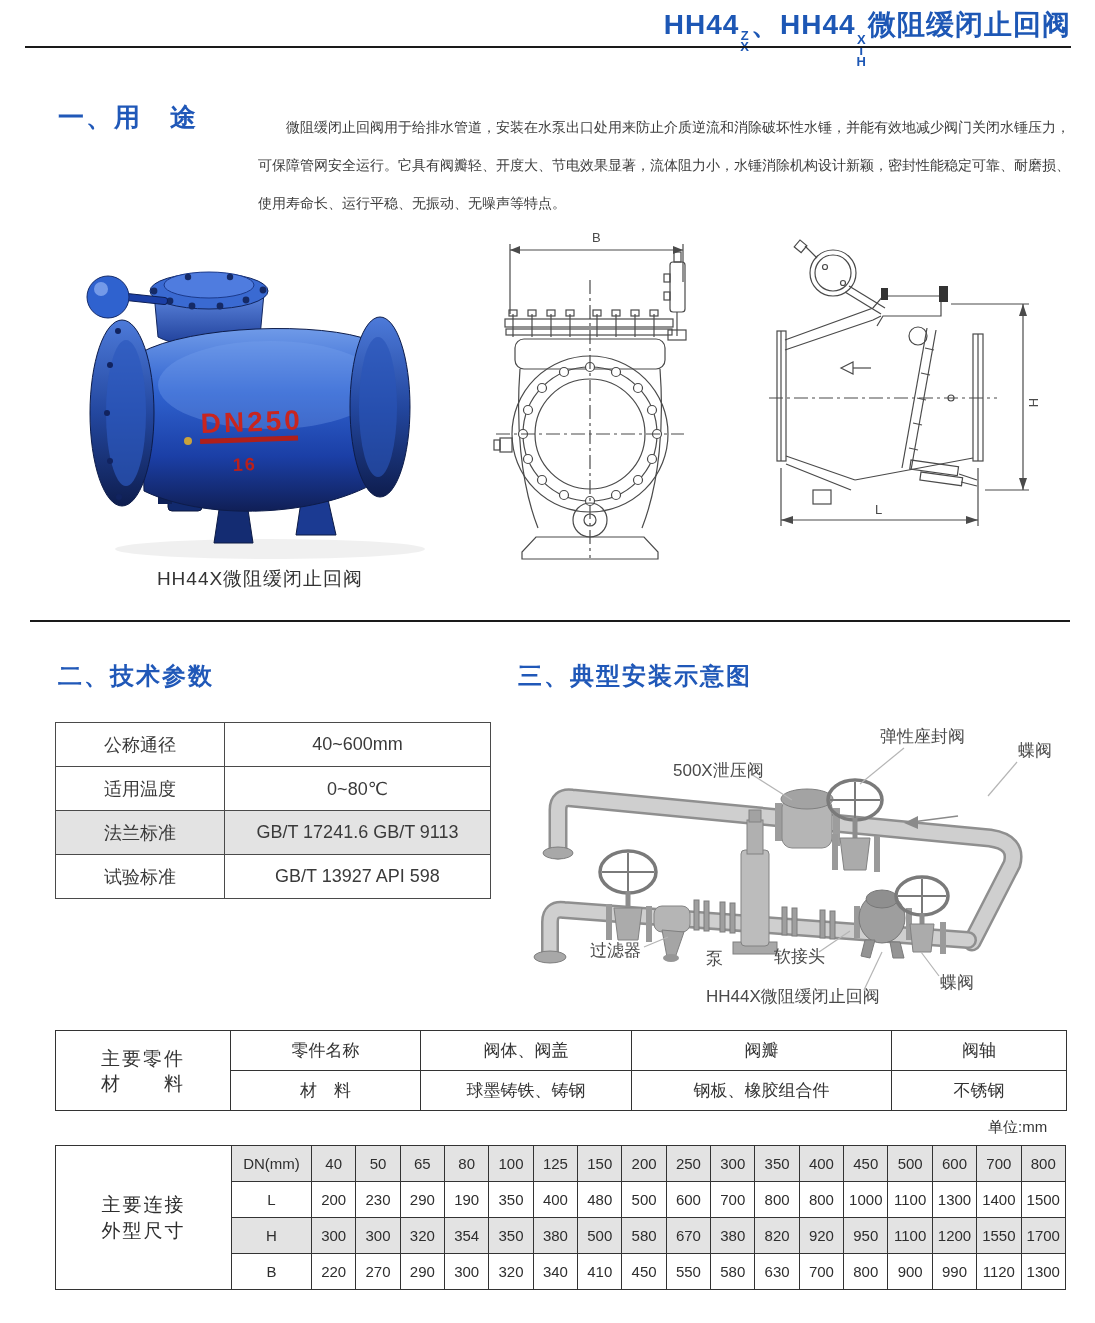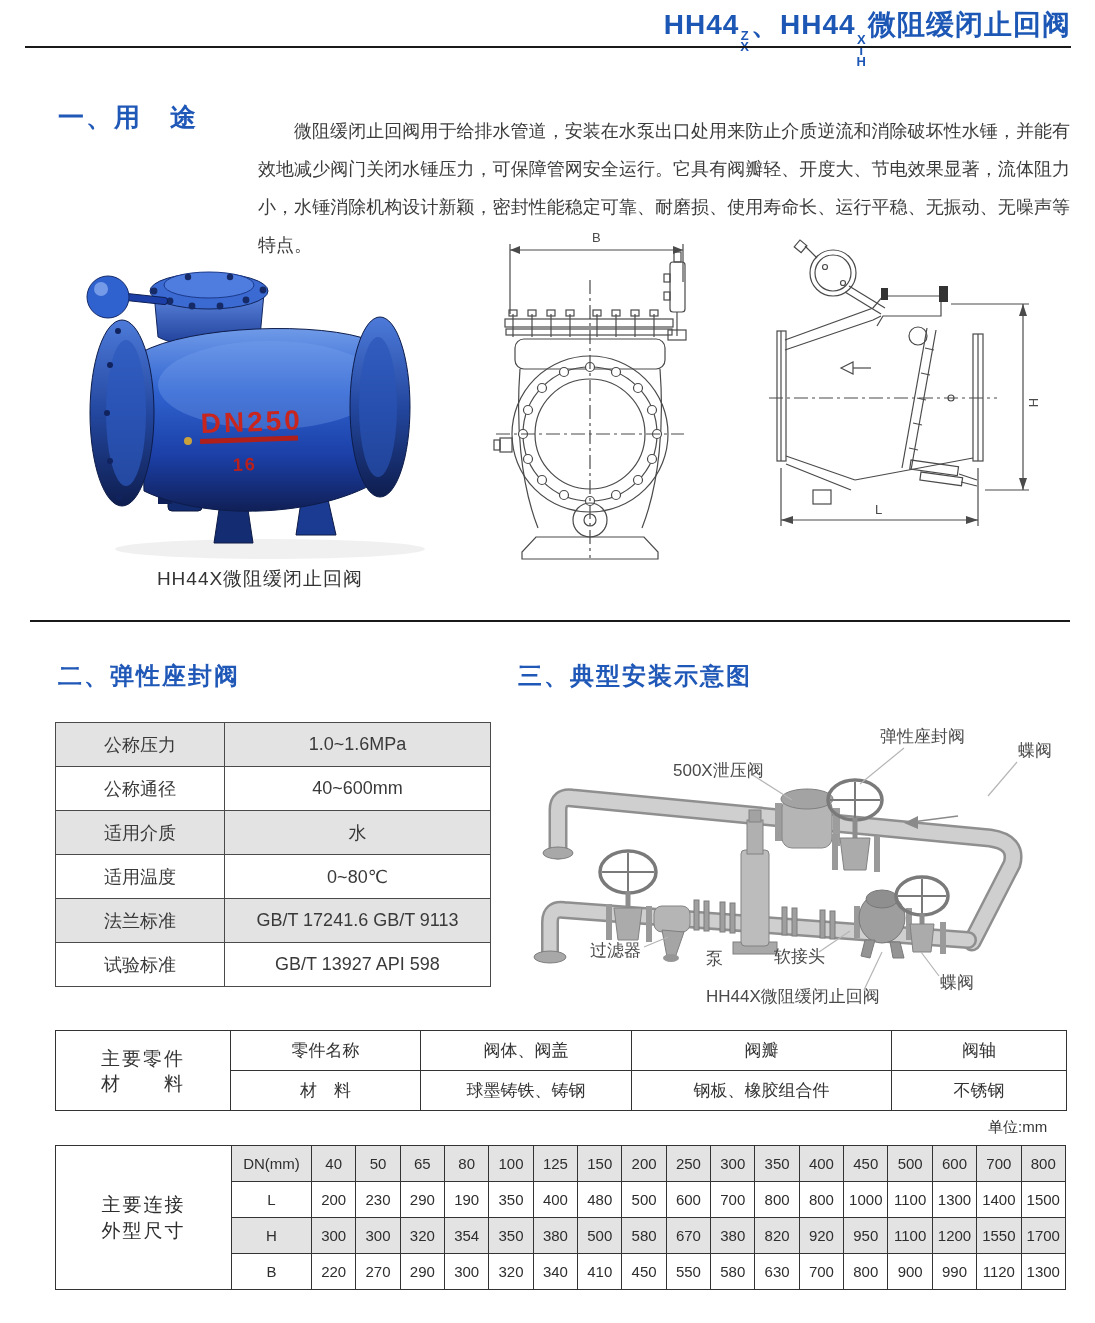--- a/index.html
+++ b/index.html
@@ -11,21 +11,21 @@
   .stack{display:inline-flex;flex-direction:column;align-items:center;font-size:13px;
          line-height:11px;font-weight:bold;vertical-align:-10px;margin:0 1px;}
   .stack.two{vertical-align:-6px;}
   .top-rule{position:absolute;top:46px;left:25px;width:1046px;height:2px;background:#1a1a1a;}
   .mid-rule{position:absolute;top:620px;left:30px;width:1040px;height:2px;background:#1a1a1a;}
   
   .sec-title{position:absolute;color:#2058b8;font-weight:bold;font-size:26px;letter-spacing:2px;white-space:nowrap;}
   #sec1-title{left:58px;top:100px;}
   #sec2-title{left:58px;top:660px;font-size:24px;}
   #sec3-title{left:518px;top:660px;font-size:24px;}
-  .intro{position:absolute;left:258px;top:94px;width:812px;font-size:18px;line-height:38px;
+  .intro{position:absolute;left:258px;top:94px;width:812px;font-size:14px;line-height:38px;
          text-indent:2em;text-align:justify;color:#3c3c3c;}
   .fig-caption{position:absolute;left:70px;top:566px;width:380px;text-align:center;
                font-size:19px;color:#333;letter-spacing:1px;}
   .figure{position:absolute;}
   
   table{border-collapse:collapse;table-layout:fixed;}
   .ptable{position:absolute;left:55px;top:722px;width:436px;}
   .ptable td{border:1px solid #4a4a4a;height:41px;text-align:center;font-size:18px;color:#3a3a3a;}
   .ptable tr.g td{background:#e3e3e3;}
   .ptable td.lbl{width:166px;}
@@ -258,34 +258,26 @@
     <line x1="26" y1="240" x2="26" y2="298"></line>
       <line x1="223" y1="240" x2="223" y2="298"></line>
     <line x1="26" y1="292" x2="223" y2="292"></line>
     <polygon points="26,292 38,288 38,296" fill="#4a4a4a" stroke="none"></polygon>
     <polygon points="223,292 211,288 211,296" fill="#4a4a4a" stroke="none"></polygon>
     <text x="120" y="286" font-size="13" fill="#4a4a4a" stroke="none">L</text>
   </svg>
 
   <div class="mid-rule"></div>
 
-  <div class="sec-title" id="sec2-title">二、弹性座封阀</div>
+  <div class="sec-title" id="sec2-title">二、技术参数</div>
   <table class="ptable">
     <tbody>
-        <tr class="g">
-      <td class="lbl">公称压力</td>
-      <td>1.0~1.6MPa</td>
-        </tr>
     <tr>
       <td class="lbl">公称通径</td>
       <td>40~600mm</td>
-        </tr>
-    <tr class="g">
-      <td class="lbl">适用介质</td>
-      <td>水</td>
         </tr>
     <tr>
       <td class="lbl">适用温度</td>
       <td>0~80℃</td>
         </tr>
     <tr class="g">
       <td class="lbl">法兰标准</td>
       <td>GB/T 17241.6  GB/T 9113</td>
         </tr>
     <tr>

